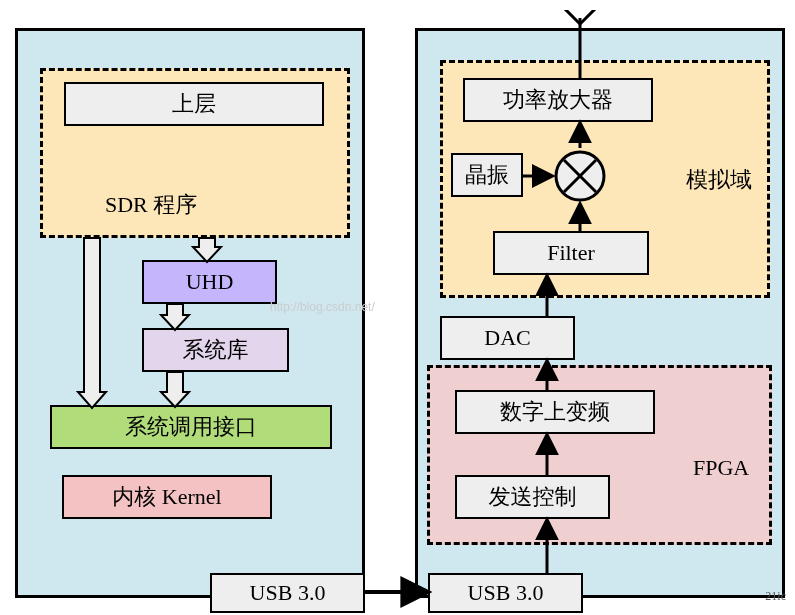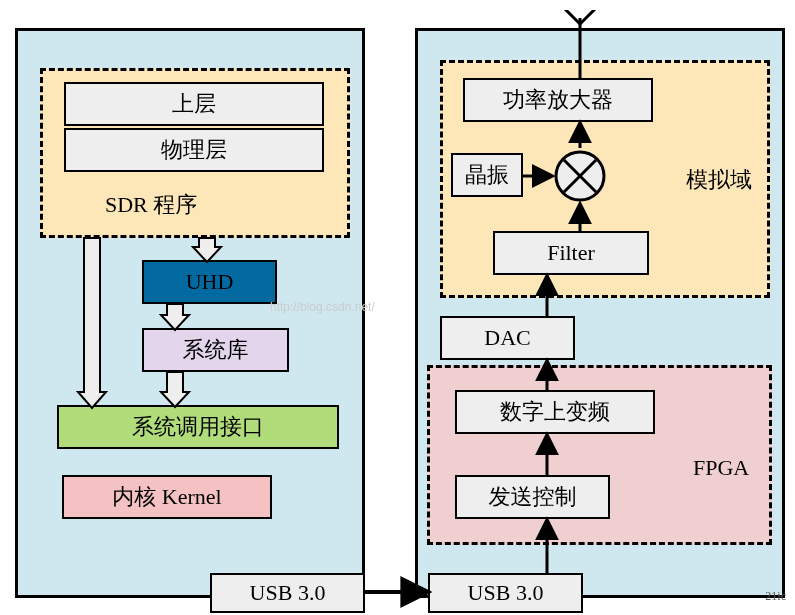--- a/index.html
+++ b/index.html
@@ -21,28 +21,27 @@
 <body>
 
 <div class="main-container">
 
 <div class="outer-box left-outer"></div>
 
 <div class="outer-box right-outer"></div>
 
 <div class="dashed-box sdr-box"></div>
 <div class="node" style="left:54px;top:72px;width:260px;height:44px">上层</div>
-<div class="node" style="left:54px;top:118px;width:260px;height:44px">物理层</div>
 <div style="position:absolute;left:95px;top:180px">SDR 程序</div>
 
-<div class="node" style="left:132px;top:250px;width:135px;height:44px;background:#0369a1">UHD</div>
+<div class="node" style="left:132px;top:250px;width:135px;height:44px;background:#c4b5fd">UHD</div>
 
 <div class="node" style="left:132px;top:318px;width:147px;height:44px;background:#e3d5ec">系统库</div>
 
-<div class="node" style="left:47px;top:395px;width:282px;height:44px;background:#b0dc7a">系统调用接口</div>
+<div class="node" style="left:40px;top:395px;width:282px;height:44px;background:#b0dc7a">系统调用接口</div>
 
 <div class="node" style="left:52px;top:465px;width:210px;height:44px;background:#f4c2c2">内核 Kernel</div>
 
 <div class="node" style="left:200px;top:563px;width:155px;height:40px;background:#eee">USB 3.0</div>
 
 <div class="dashed-box analog-box"></div>
 
 <div class="node" style="left:453px;top:68px;width:190px;height:44px">功率放大器</div>
 
 <div class="node" style="left:441px;top:143px;width:72px;height:44px">晶振</div>

